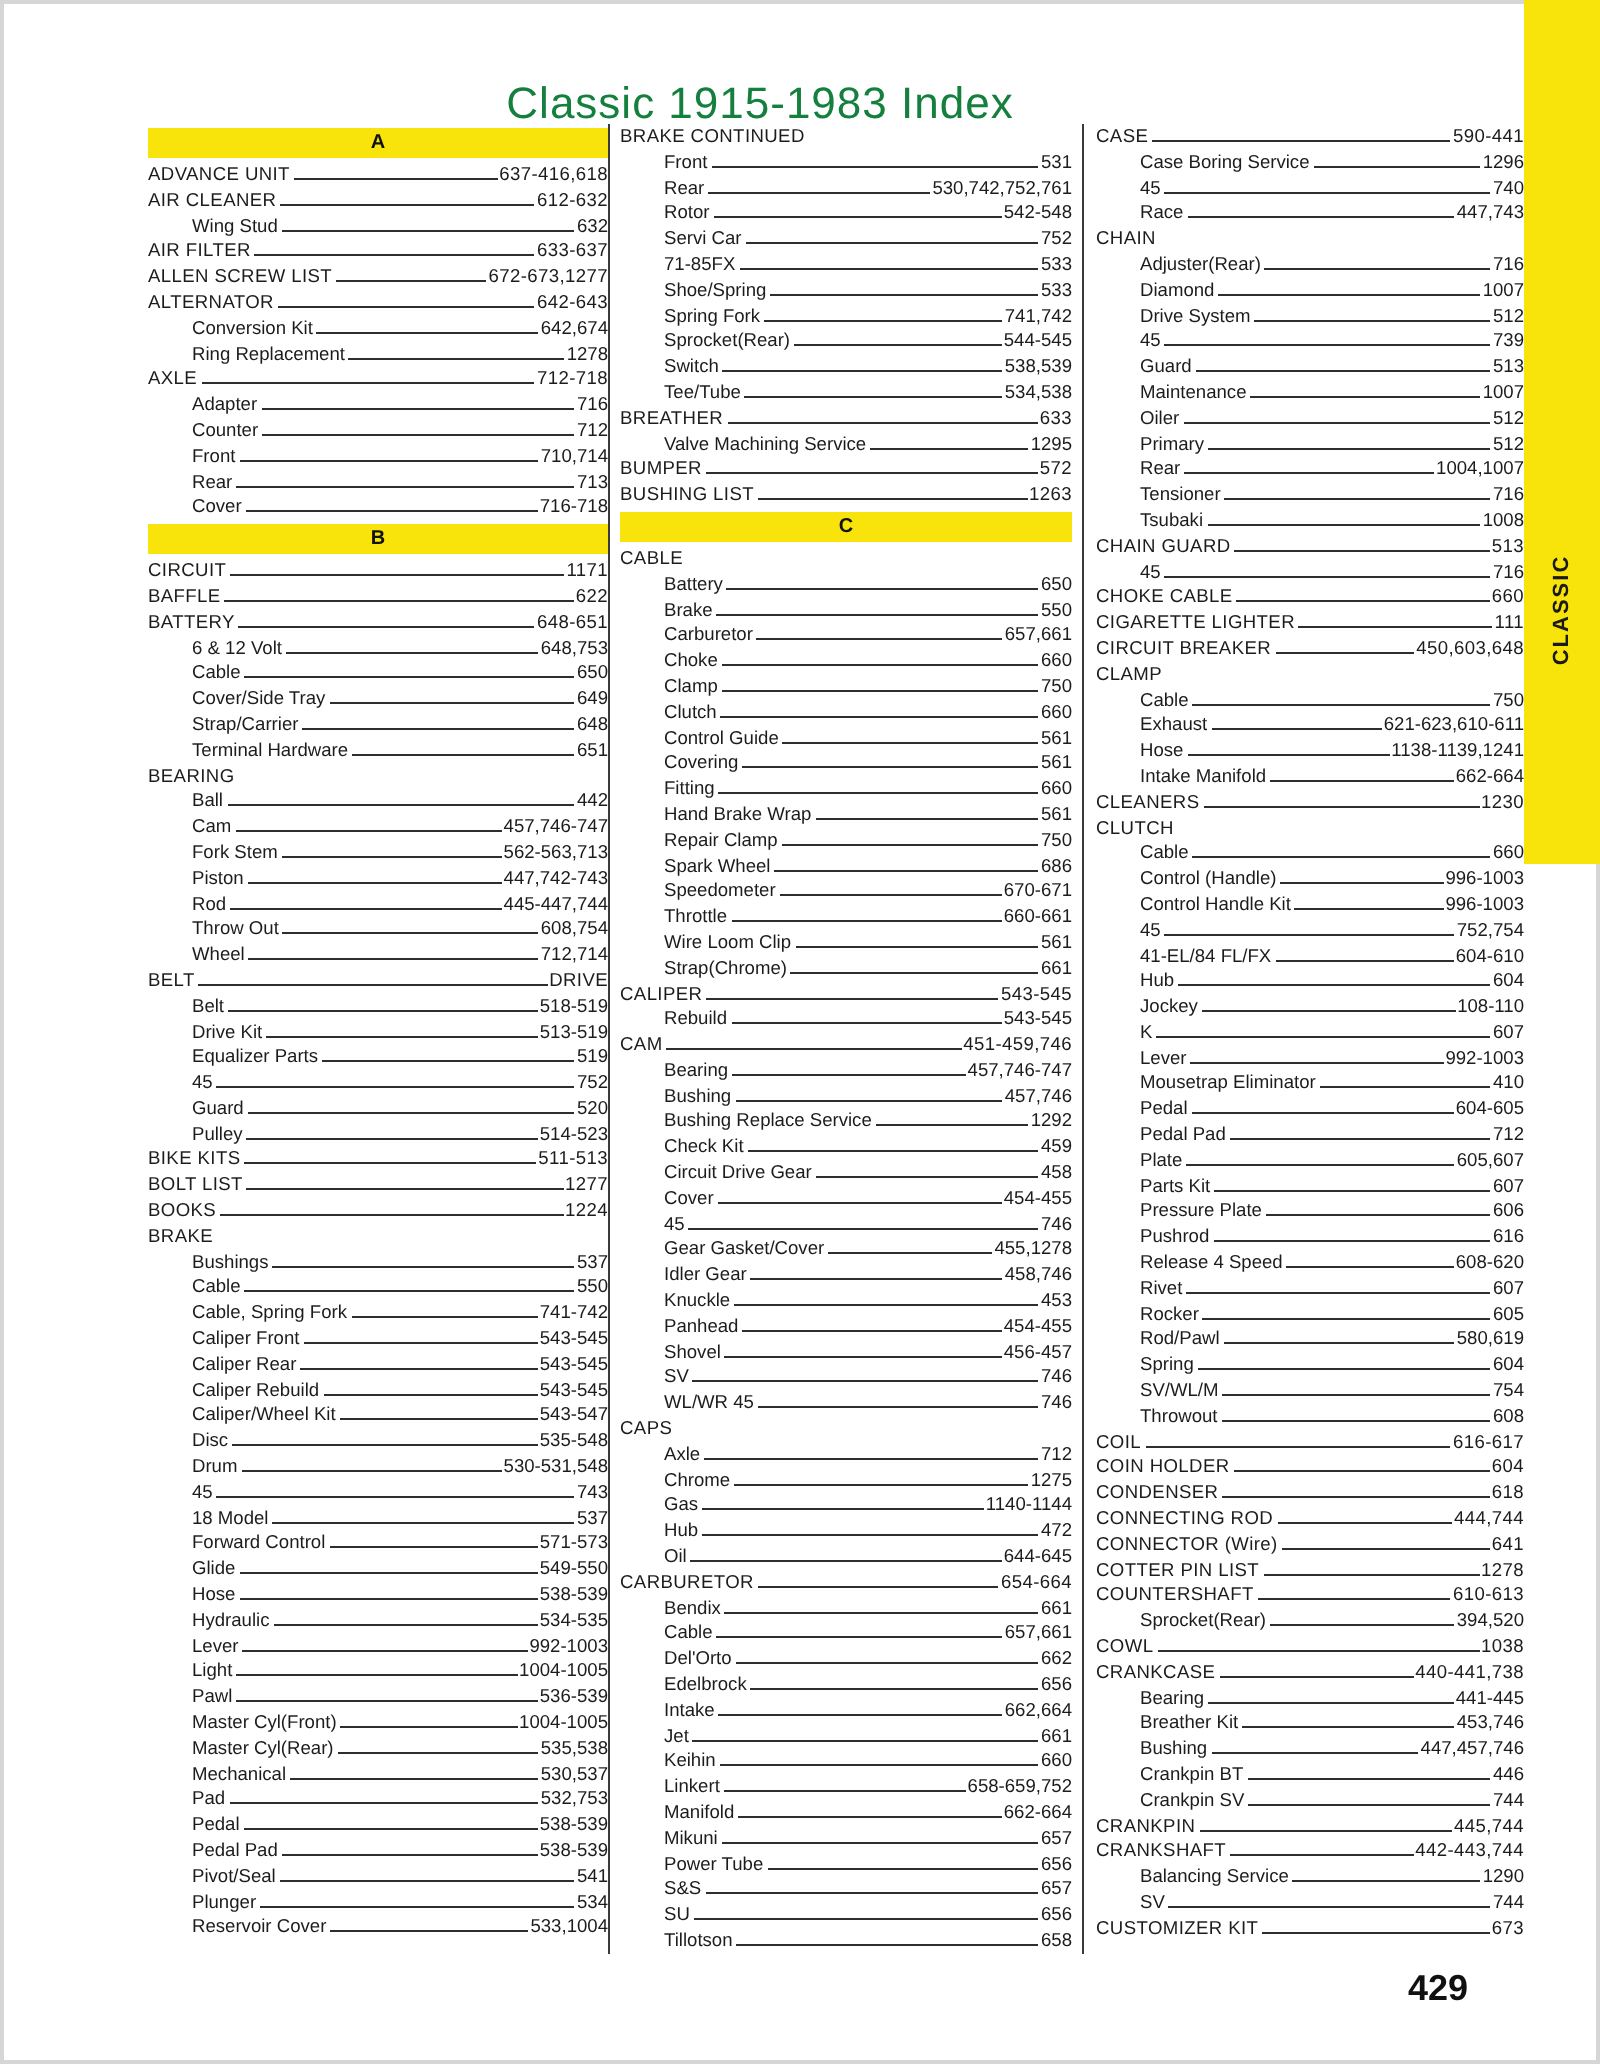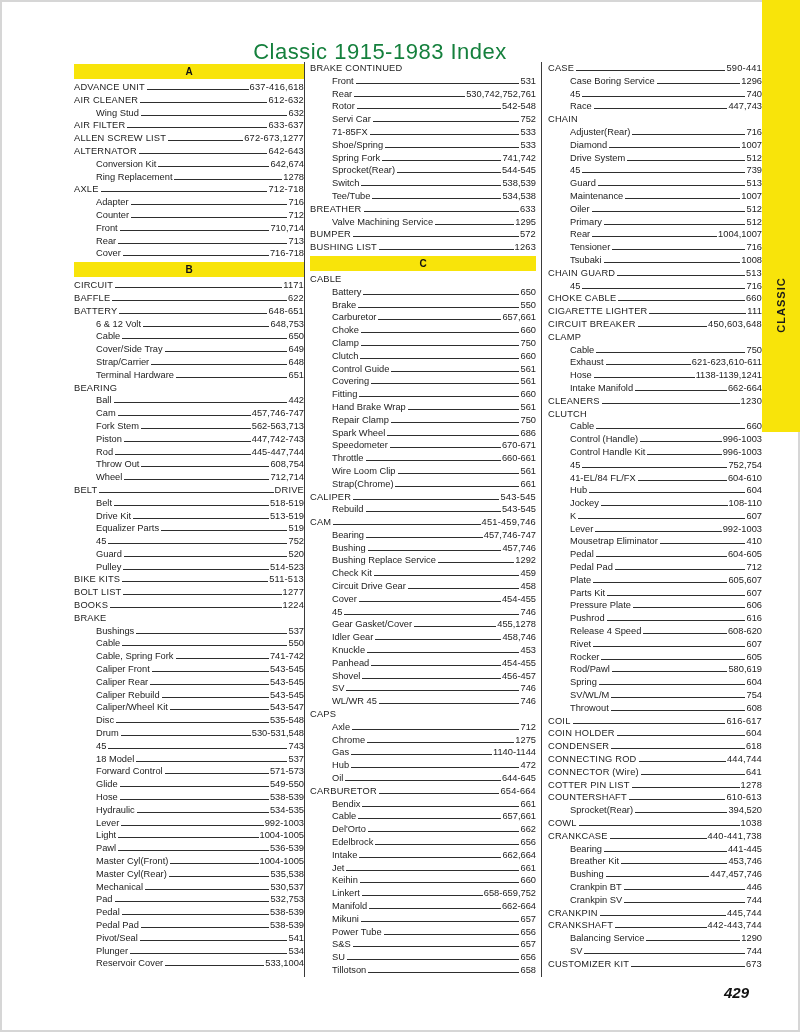--- a/index.html
+++ b/index.html
@@ -77,24 +77,23 @@
   .leader{
     flex:1 1 auto;
     border-bottom:1px solid #2e2e2e;
     margin:0 1px 2px 2px;
     min-width:6px;
   }
   .leader.hidden{border-bottom:none;}
   .pg{flex:0 0 auto;}
   .page-number{
     position:absolute;
-    top:984px;left:724px;
-    font-size:15px;
+    top:984px;left:704px;
+    font-size:18px;
     font-weight:bold;
-    font-style:italic;
     color:#111;
   }
 </style>
 </head>
 <body>
 
 <div class="page-frame"></div>
 
 <h1 class="page-title">Classic 1915-1983 Index</h1>
 

